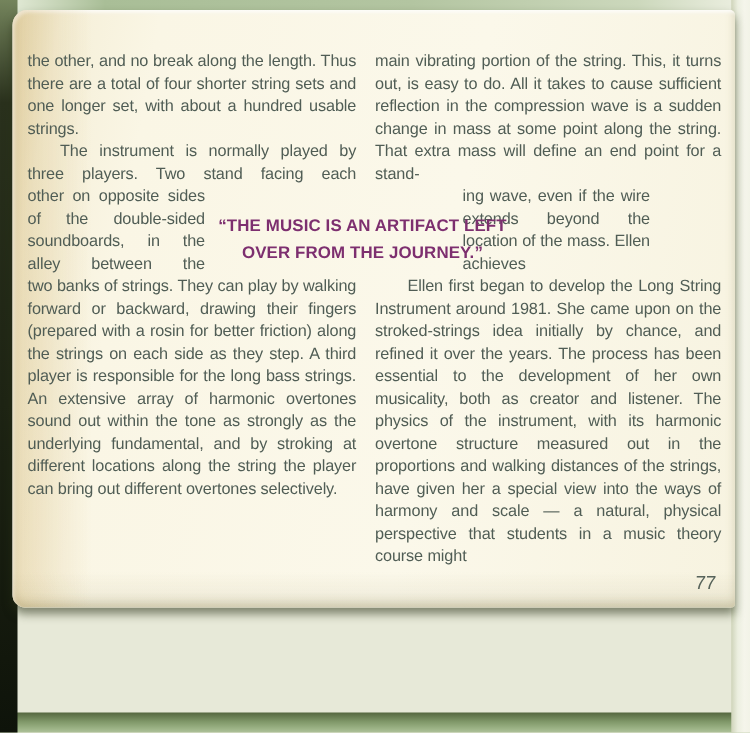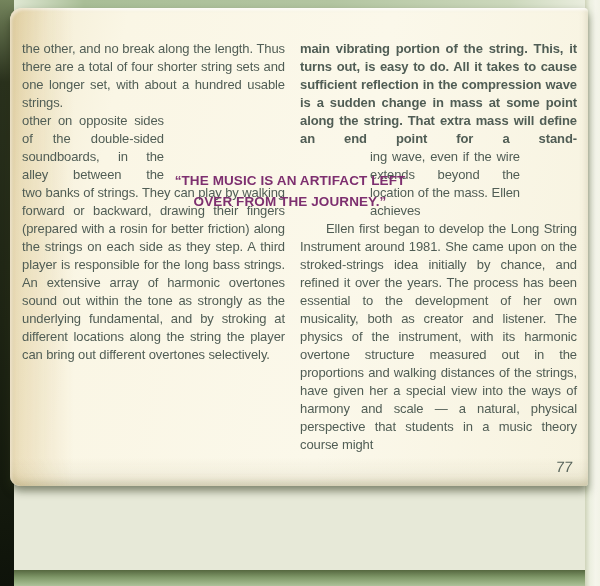--- a/index.html
+++ b/index.html
@@ -55,21 +55,21 @@
     font-size: 13px;
     line-height: 18px;
     letter-spacing: -0.1px;
     text-align: justify;
   }
   .col-left  { left: 12px;  width: 263px; }
   .col-right { left: 290px; width: 277px; }
 
   .block { margin: 0; padding: 0; }
   .indent { text-indent: 26px; }
-  .force-just { text-align-last: justify; font-weight: bold; }
+  .force-just { text-align-last: justify; }
   .narrow-left  { width: 142px; min-height: 72px; text-align-last: justify; }
   .narrow-right { width: 150px; margin-left: 70px; min-height: 72px; text-align-last: justify; }
 
   
   .pull-quote {
     position: absolute; left: 152px; top: 162px; width: 256px;
     text-align: center;
     color: #7d2f6f;
     font-weight: bold;
     font-size: 13.5px;
@@ -92,20 +92,21 @@
 
   <div class="strip-top"></div>
   <div class="strip-bottom"></div>
   <div class="strip-left"></div>
   <div class="strip-right"></div>
 
   <div class="page">
 
     <div class="col col-left">
       <p class="block">the other, and no break along the length. Thus there are a total of four shorter string sets and one longer set, with about a hundred usable strings.</p>
+      <p class="block indent force-just">The instrument is normally played by three players. Two stand facing each</p>
       <p class="block narrow-left">other on opposite sides of the double-sided soundboards, in the alley between the</p>
       <p class="block">two banks of strings. They can play by walking forward or backward, drawing their fingers (prepared with a rosin for better friction) along the strings on each side as they step. A third player is responsible for the long bass strings. An extensive array of harmonic overtones sound out within the tone as strongly as the underlying fundamental, and by stroking at different locations along the string the player can bring out different overtones selectively.</p>
     </div>
 
     <div class="col col-right">
       <p class="block force-just">main vibrating portion of the string. This, it turns out, is easy to do. All it takes to cause sufficient reflection in the compression wave is a sudden change in mass at some point along the string. That extra mass will define an end point for a stand-</p>
       <p class="block narrow-right">ing wave, even if the wire extends beyond the location of the mass. Ellen achieves</p>
       <p class="block indent">Ellen first began to develop the Long String Instrument around 1981. She came upon on the stroked-strings idea initially by chance, and refined it over the years. The process has been essential to the development of her own musicality, both as creator and listener. The physics of the instrument, with its harmonic overtone structure measured out in the proportions and walking distances of the strings, have given her a special view into the ways of harmony and scale — a natural, physical perspective that students in a music theory course might</p>
     </div>
 

